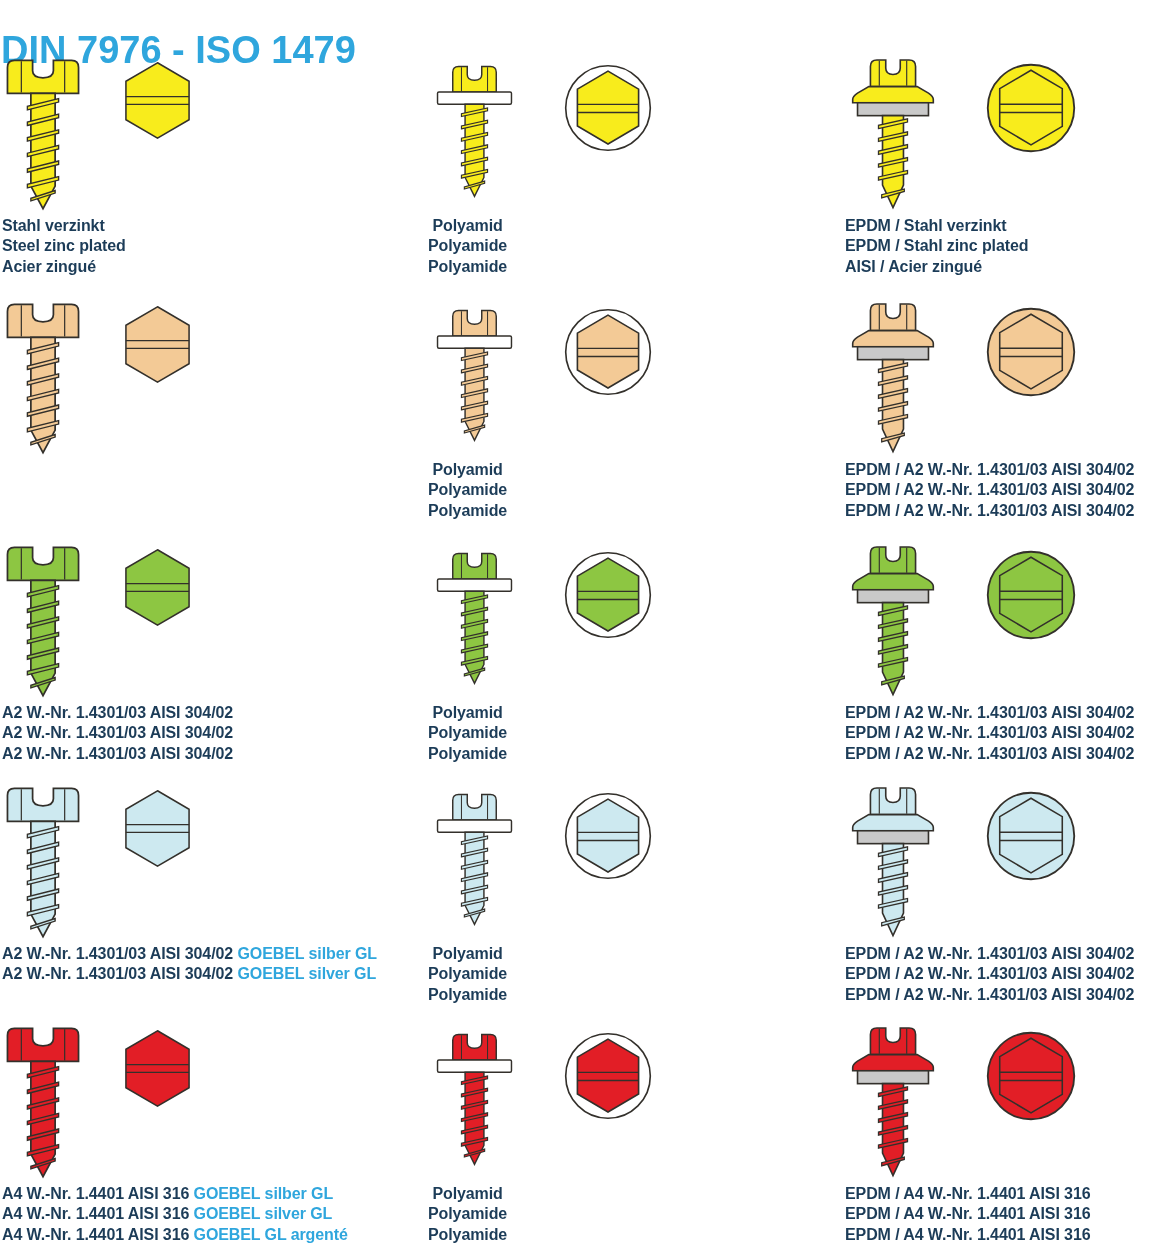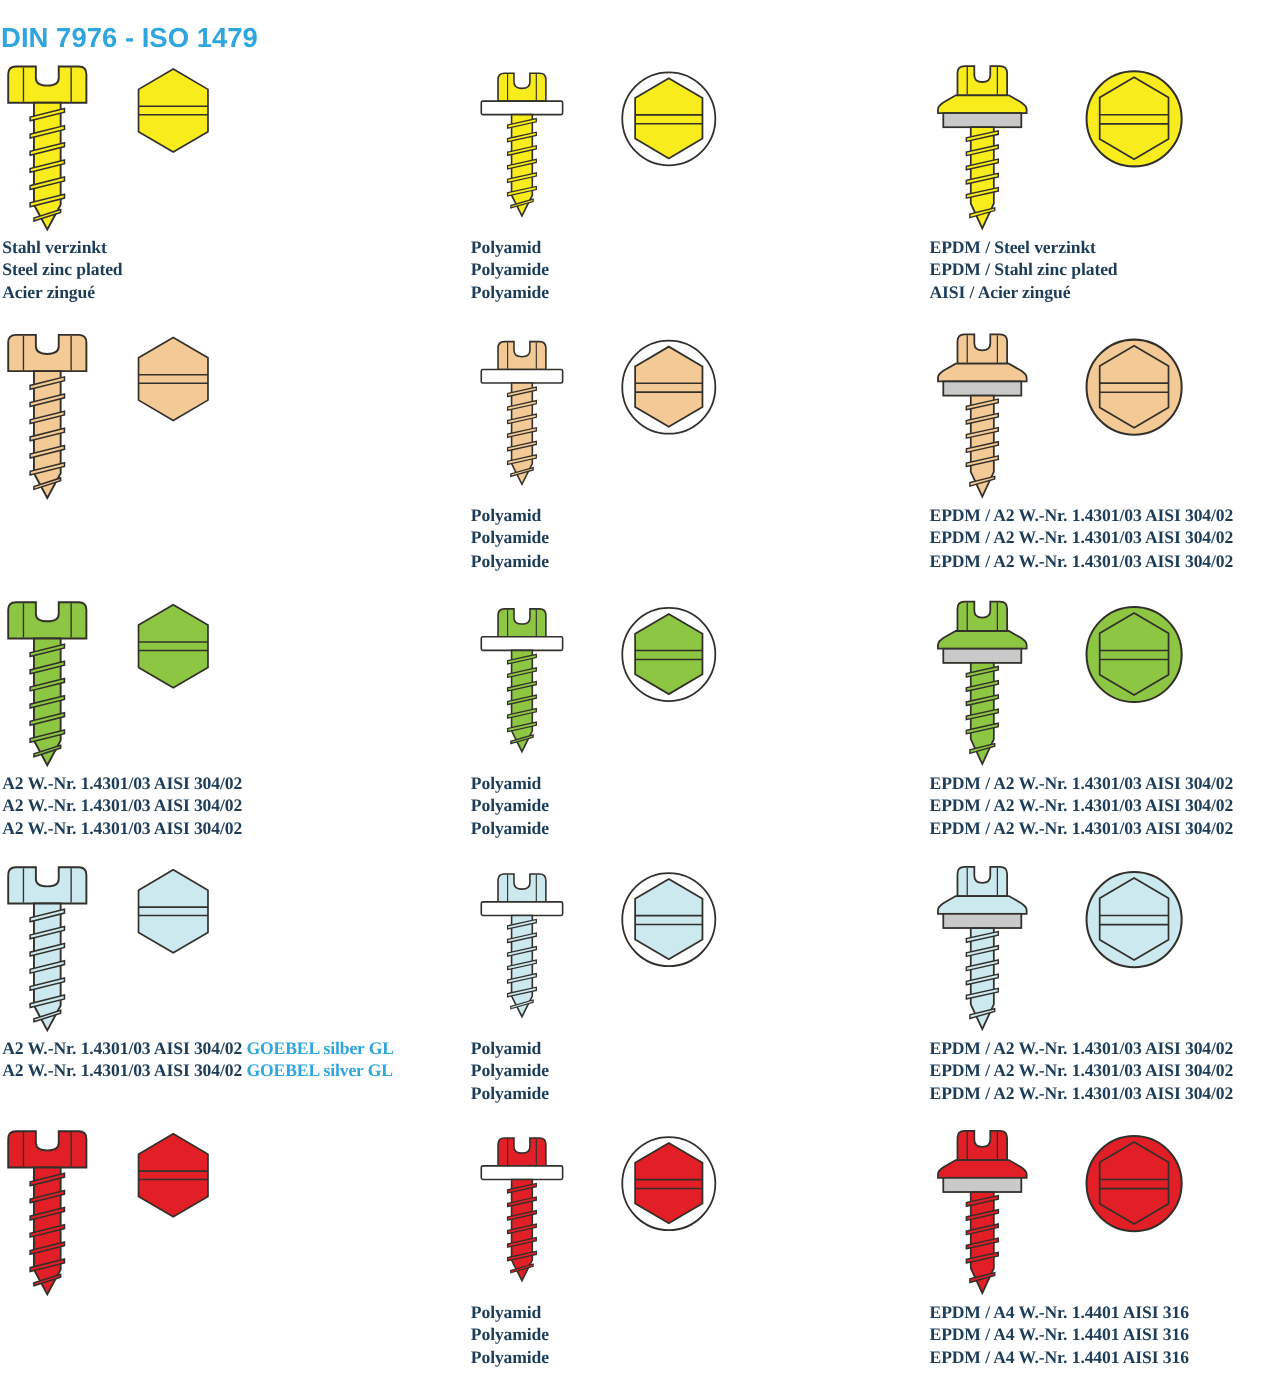--- a/index.html
+++ b/index.html
@@ -1,34 +1,34 @@
 <!DOCTYPE html>
 <html><head>
 <meta charset="utf-8">
 <style>
   html,body{margin:0;padding:0;}
   body{
     width:1160px;height:1249px;background:#ffffff;position:relative;overflow:hidden;
     font-family:"Liberation Sans",sans-serif;
     --dark:#1c3c58;--goebel:#2fa6dd;--line:#33302b;--ww:#ffffff;--wg:#c9c9c9;
   }
-  .title{position:absolute;left:1px;top:4px;font-size:25px;font-weight:bold;color:var(--goebel);letter-spacing:0;}
-  .row{position:absolute;left:0;width:1028px;height:244px;font-family:Liberation Serif, serif;}
+  .title{position:absolute;left:1px;top:4px;font-size:38px;font-weight:bold;color:var(--goebel);letter-spacing:0;}
+  .row{position:absolute;left:0;width:1028px;height:244px;}
   .row svg{position:absolute;}
   .labels{position:absolute;top:168px;font-size:16px;font-weight:bold;color:var(--dark);
           line-height:20.3px;white-space:nowrap;letter-spacing:-0.1px;}
   .blue{color:var(--goebel);}
   .s1{left:4px;top:8px;width:78px;height:158px;}
   .t1{left:119px;top:12px;width:77px;height:81px;}
   .s2{left:431px;top:8px;width:87px;height:153px;}
   .t2{left:563px;top:15px;width:90px;height:90px;}
   .s3{left:843px;top:8px;width:100px;height:158px;}
   .t3{left:985px;top:14px;width:92px;height:92px;}
   .l1{left:2px;}
-  .l2{left:428px;}
+  .l2{left:428px;text-align:center;}
   .l3{left:845px;}
   .r1{top:48px}.r2{top:292px}.r3{top:535px}.r4{top:776px}.r5{top:1016px}
 </style>
 </head>
 <body style="--dark: #1c3c58; --goebel: #2fa6dd; --line: #33302b; --ww: #ffffff; --wg: #c9c9c9;">
 
 <svg width="0" height="0" style="position:absolute">
   <defs>
     <symbol id="sv-plain" viewBox="0 0 90 182">
       <path d="M4,43 L4,13 Q4,5 12,5 L33,5 L33,17 Q33,25 45,25 Q57,25 57,17 L57,5 L78,5 Q86,5 86,13 L86,43 Z" fill="var(--screw)" stroke="var(--line)" stroke-width="2"></path>
@@ -116,21 +116,21 @@
     <div><span>Polyamide</span></div>
     <div><span>Polyamide</span></div>
   </div>
   <svg class="s3" preserveAspectRatio="none">
       <use href="#sv-epdm"></use>
     </svg>
   <svg class="t3" preserveAspectRatio="none">
       <use href="#tv-circle-filled"></use>
     </svg>
   <div class="labels l3">
-    <div><span>EPDM / Steel verzinkt</span></div>
+    <div><span>EPDM / Stahl verzinkt</span></div>
     <div><span>EPDM / Stahl zinc plated</span></div>
     <div><span>AISI / Acier zingué</span></div>
   </div>
 </section>
 
 <section class="row r2" style="--screw: #f3ca96;">
   <svg class="s1" preserveAspectRatio="none">
       <use href="#sv-plain"></use>
     </svg>
   <svg class="t1" preserveAspectRatio="none">
@@ -231,20 +231,25 @@
   </div>
 </section>
 
 <section class="row r5" style="--screw: #e21e26;">
   <svg class="s1" preserveAspectRatio="none">
       <use href="#sv-plain"></use>
     </svg>
   <svg class="t1" preserveAspectRatio="none">
       <use href="#tv-hex"></use>
     </svg>
+  <div class="labels l1">
+    <div><span>A4 W.-Nr. 1.4401 AISI 316 </span><span class="blue">GOEBEL silber GL</span></div>
+    <div><span>A4 W.-Nr. 1.4401 AISI 316 </span><span class="blue">GOEBEL silver GL</span></div>
+    <div><span>A4 W.-Nr. 1.4401 AISI 316 </span><span class="blue">GOEBEL GL argenté</span></div>
+  </div>
   <svg class="s2" preserveAspectRatio="none">
       <use href="#sv-washer"></use>
     </svg>
   <svg class="t2" preserveAspectRatio="none">
       <use href="#tv-circle-hex"></use>
     </svg>
   <div class="labels l2">
     <div><span>Polyamid</span></div>
     <div><span>Polyamide</span></div>
     <div><span>Polyamide</span></div>

